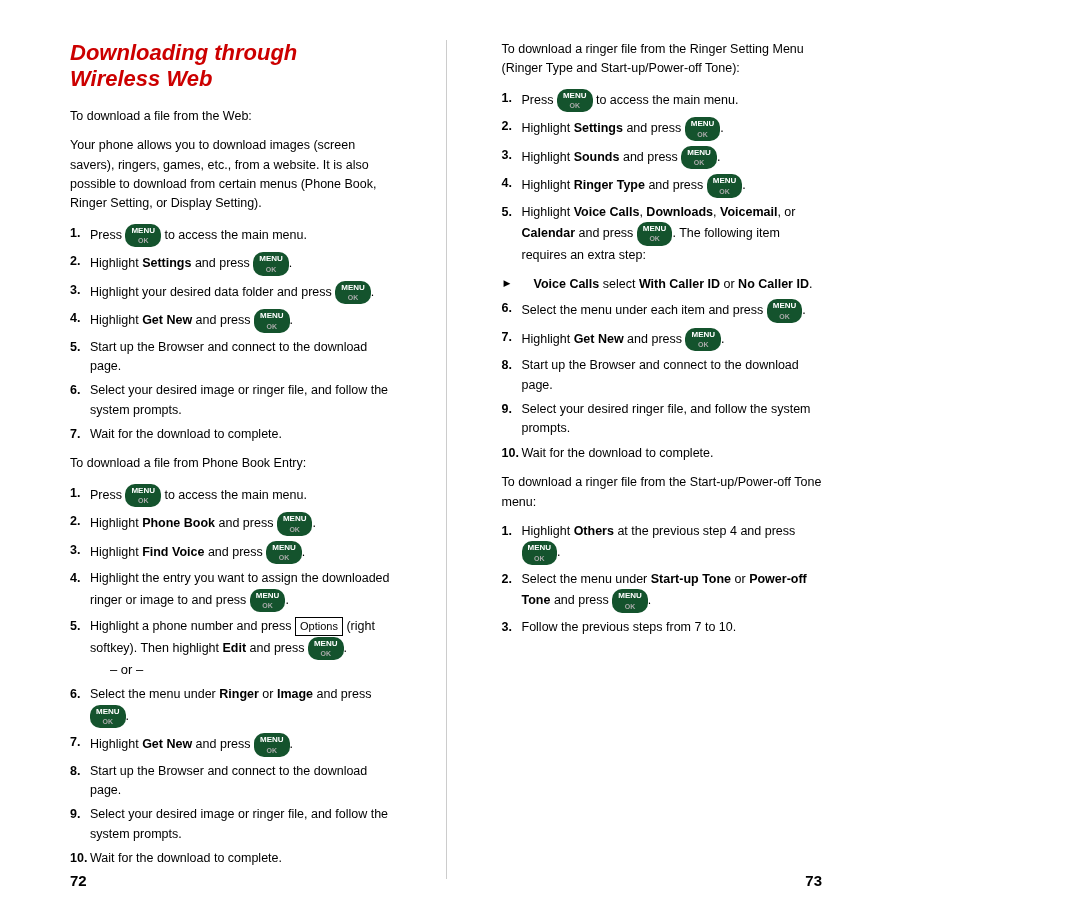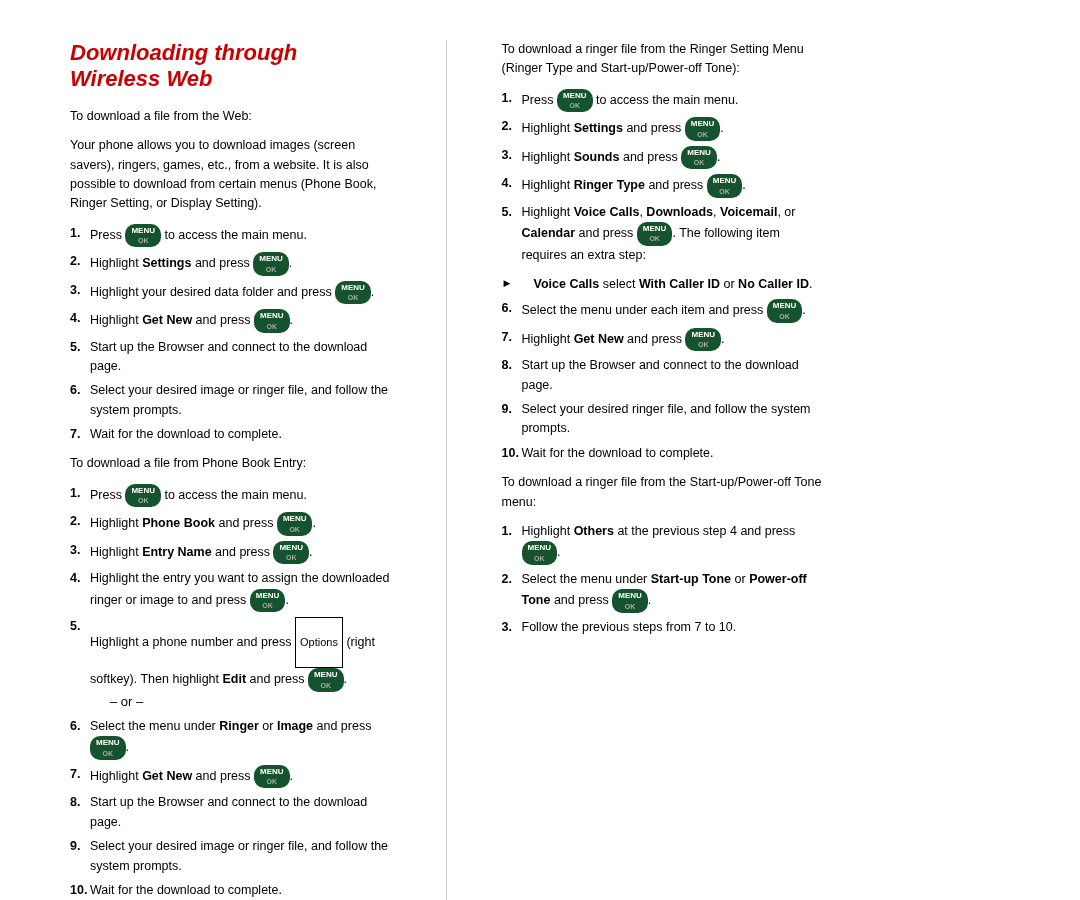--- a/index.html
+++ b/index.html
@@ -80,21 +80,21 @@
     .menu-btn span {
       display: block;
       text-align: center;
       font-size: 7px;
       color: #aaa;
     }
     .options-btn {
       display: inline-block;
       border: 1px solid #000;
       font-size: 11px;
-      padding: 16px 4px;
+      padding: 0 4px;
       vertical-align: middle;
     }
     .edit-btn {
       display: inline-block;
       border: 1px solid #000;
       font-size: 11px;
       padding: 0 4px;
       vertical-align: middle;
       font-weight: bold;
     }
@@ -170,21 +170,21 @@
       <li>
         <span class="num"><b>1.</b></span>
         Press <span class="menu-btn">MENU<span>OK</span></span> to access the main menu.
       </li>
       <li>
         <span class="num"><b>2.</b></span>
         Highlight <b>Phone Book</b> and press <span class="menu-btn">MENU<span>OK</span></span>.
       </li>
       <li>
         <span class="num"><b>3.</b></span>
-        Highlight <b>Entry Name</b> and press <span class="menu-btn">MENU<span>OK</span></span>.
+        Highlight <b>Find Voice</b> and press <span class="menu-btn">MENU<span>OK</span></span>.
       </li>
       <li>
         <span class="num"><b>4.</b></span>
         Highlight the entry you want to assign the downloaded ringer or image to and press <span class="menu-btn">MENU<span>OK</span></span>.
       </li>
       <li>
         <span class="num"><b>5.</b></span>
         Highlight a phone number and press <span class="options-btn">Options</span> (right softkey). Then highlight <b>Edit</b> and press <span class="menu-btn">MENU<span>OK</span></span>.<br>
         <span class="or-line">– or –</span>
       </li>

